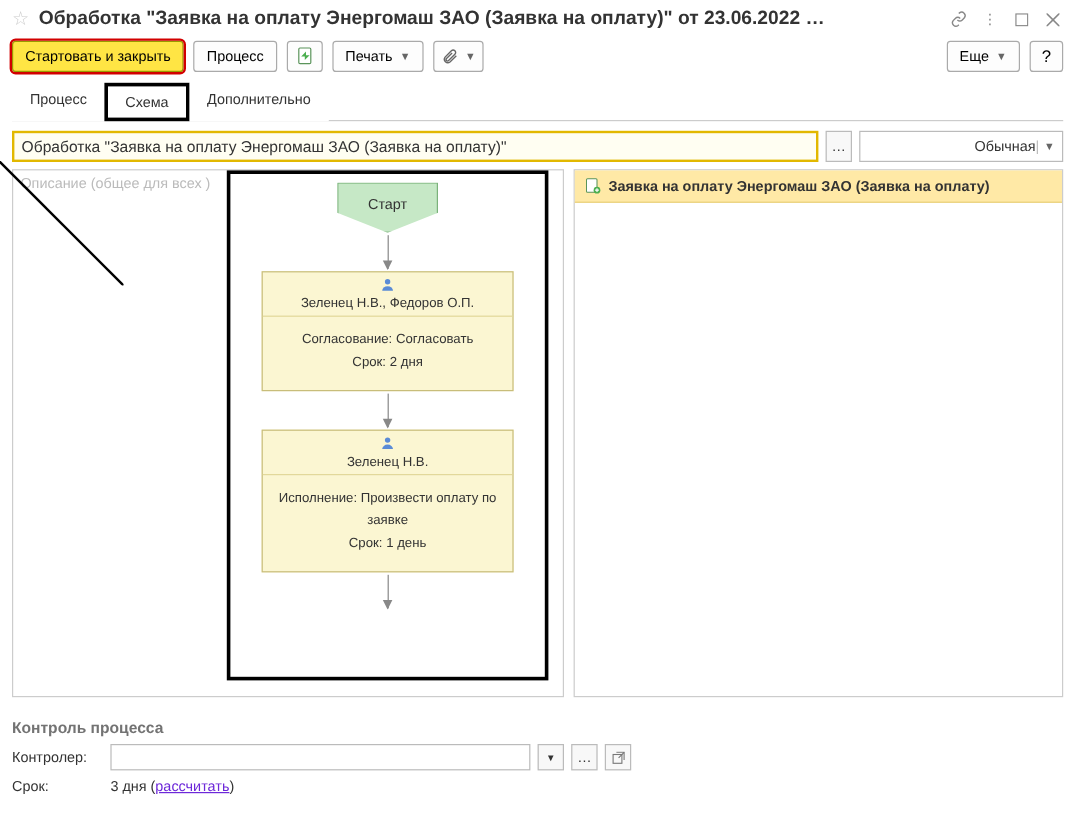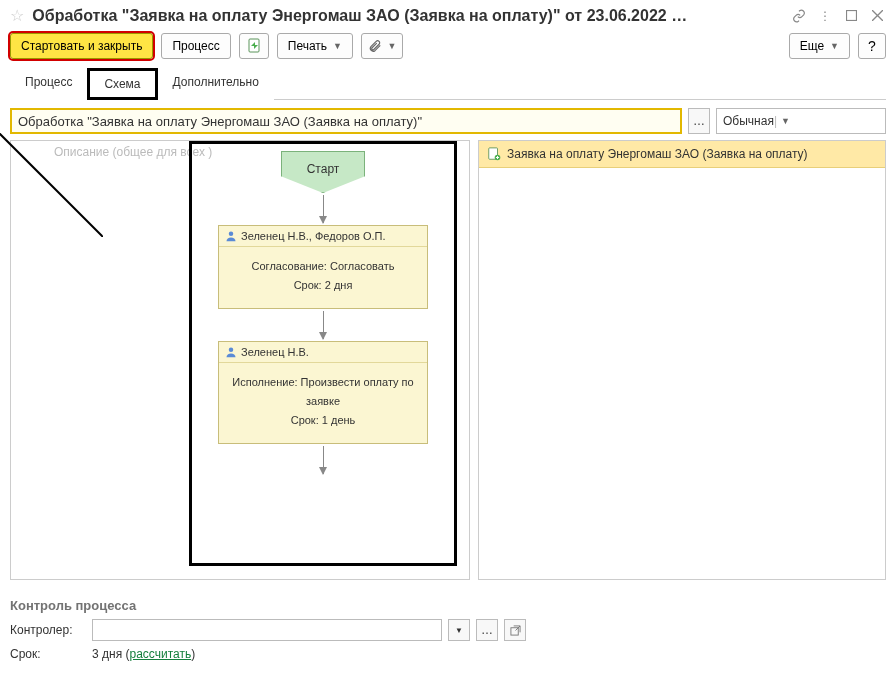--- a/index.html
+++ b/index.html
@@ -126,42 +126,41 @@
     cursor: pointer;
     font-size: 12px;
   }
   .select-importance {
     border: 1px solid #bbb;
     height: 26px;
     width: 170px;
     display: flex;
     align-items: center;
     padding: 0 6px;
-    justify-content: flex-start;
+    justify-content: flex-end;
   }
   .select-importance .caret { font-size: 9px; color: #666; }
   .content {
     display: flex;
     margin: 0 10px;
     gap: 8px;
     height: 440px;
   }
   .leftpane {
     flex: 1;
     border: 1px solid #ccc;
     position: relative;
     background: #fff;
   }
   .desc-placeholder {
     position: absolute;
     top: 4px;
     left: 6px;
     color: #bbb;
     font-size: 12px;
-    margin-left: 37px;
   }
   .blackbox {
     position: absolute;
     top: 0px;
     left: 178px;
     width: 268px;
     height: 425px;
     border: 3px solid #000;
     pointer-events: none;
   }
@@ -205,20 +204,21 @@
     border: 1px solid #c8bd7a;
     background: #fbf6d2;
   }
   .task-head {
     display: flex;
     align-items: center;
     gap: 4px;
     padding: 4px 6px;
     border-bottom: 1px solid #e2d89a;
     font-size: 11px;
+    flex-direction: column;
   }
   .task-body {
     padding: 10px 8px 14px 8px;
     text-align: center;
     font-size: 11px;
     line-height: 1.7;
   }
   .person-icon {
     width: 12px;
     height: 12px;
@@ -248,21 +248,21 @@
     width: 408px;
     border: 1px solid #ccc;
   }
   .rp-header {
     background: #ffe9a6;
     border-bottom: 1px solid #e8cf7a;
     padding: 6px 8px;
     display: flex;
     align-items: center;
     gap: 6px;
-    font-weight: normal;
+    font-weight: bold;
     font-size: 12px;
   }
   .footer {
     margin: 18px 10px 0 10px;
   }
   .section-title {
     color: #737373;
     font-weight: bold;
     font-size: 13px;
     margin-bottom: 6px;
@@ -276,21 +276,21 @@
   }
   .formrow .lbl { width: 76px; }
   .ctrl-input {
     border: 1px solid #bbb;
     height: 22px;
     width: 350px;
     display: flex;
     align-items: center;
     padding: 0 4px;
   }
-  .link { color: #15803d; text-decoration: underline; cursor: pointer; }
+  .link { color: #6d28d9; text-decoration: underline; cursor: pointer; }
   .doc-icon {
     width: 14px; height: 14px;
   }
 </style>
 </head>
 <body>
 
 <div class="titlebar">
   <span class="star">☆</span>
   <span class="title">Обработка "Заявка на оплату Энергомаш ЗАО (Заявка на оплату)" от 23.06.2022 …</span>

